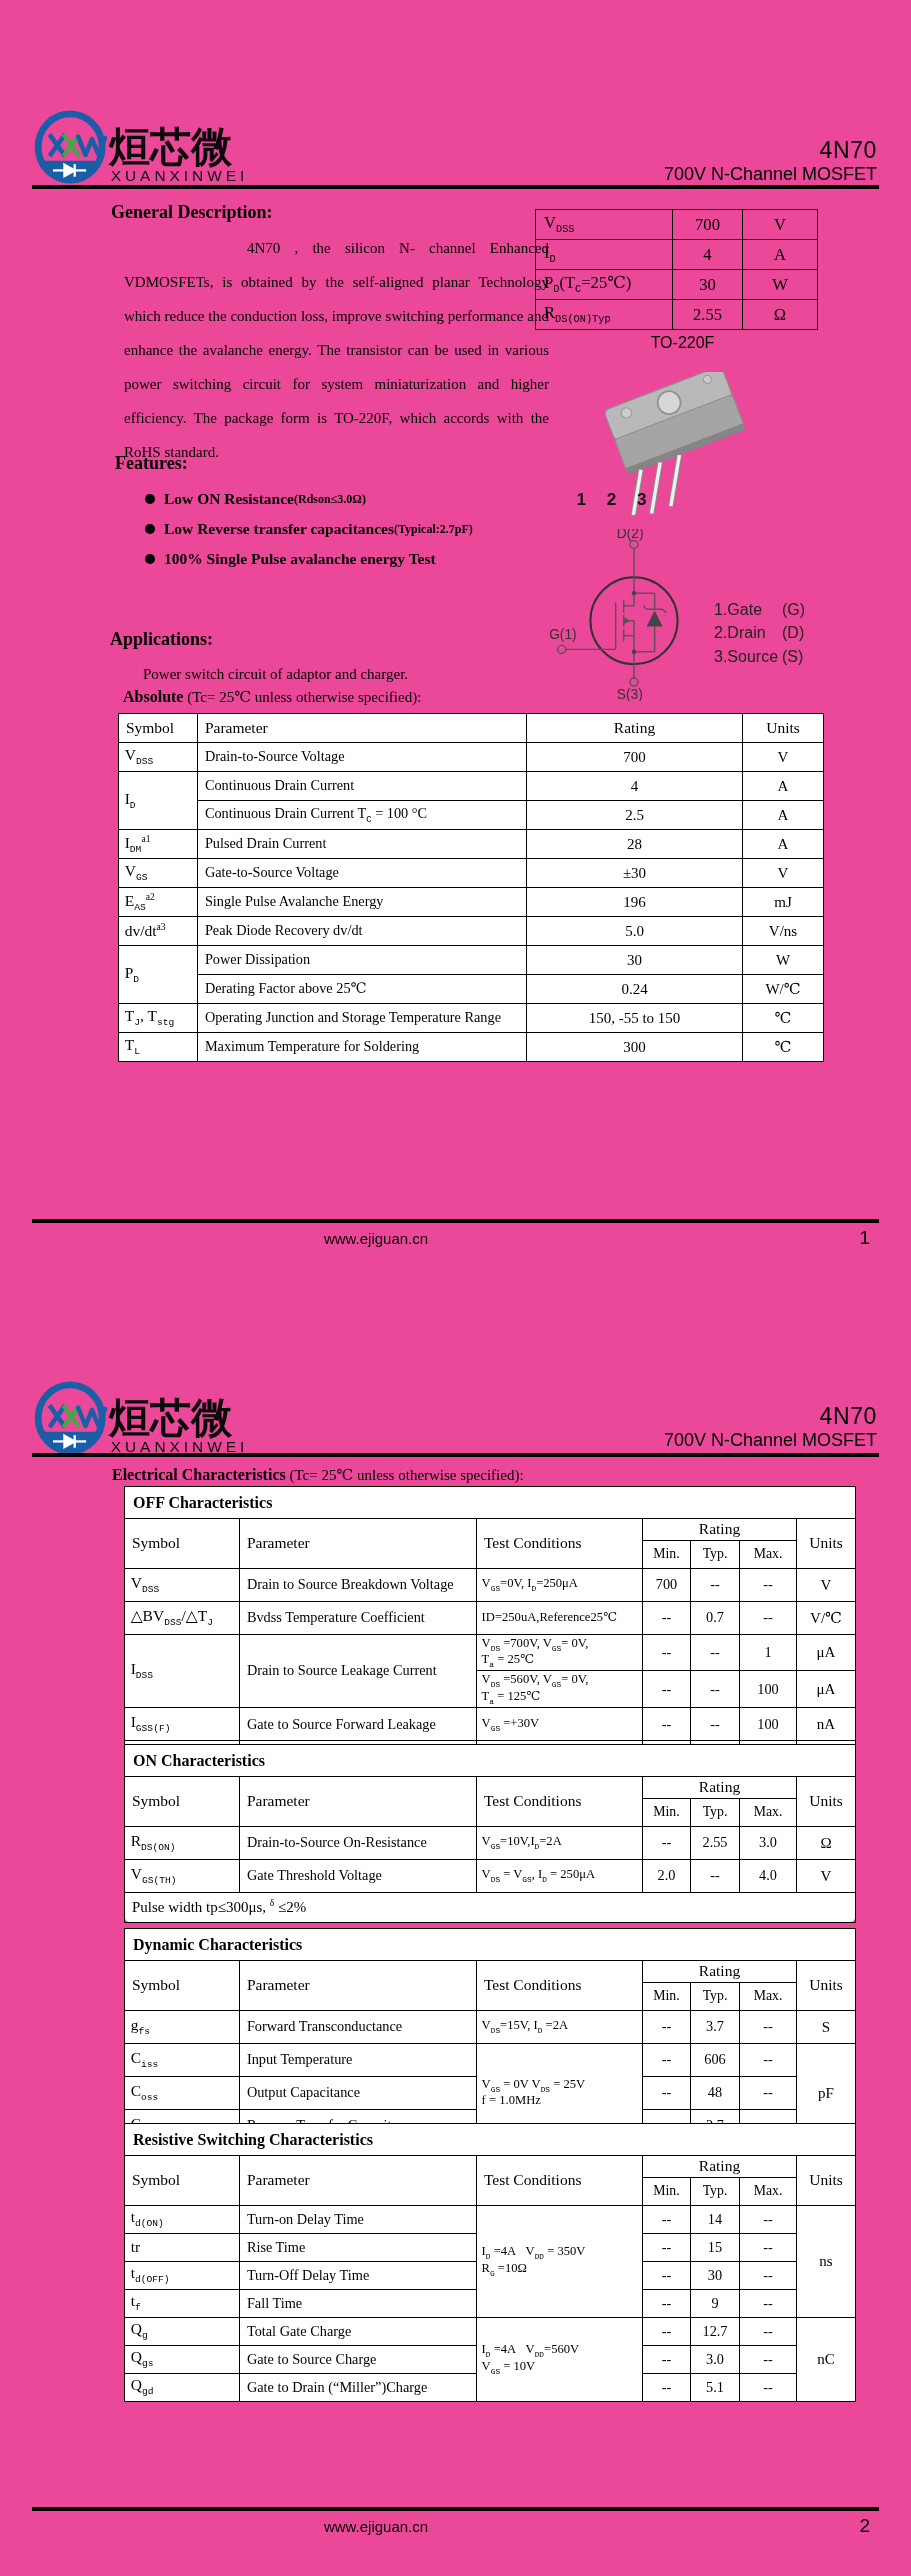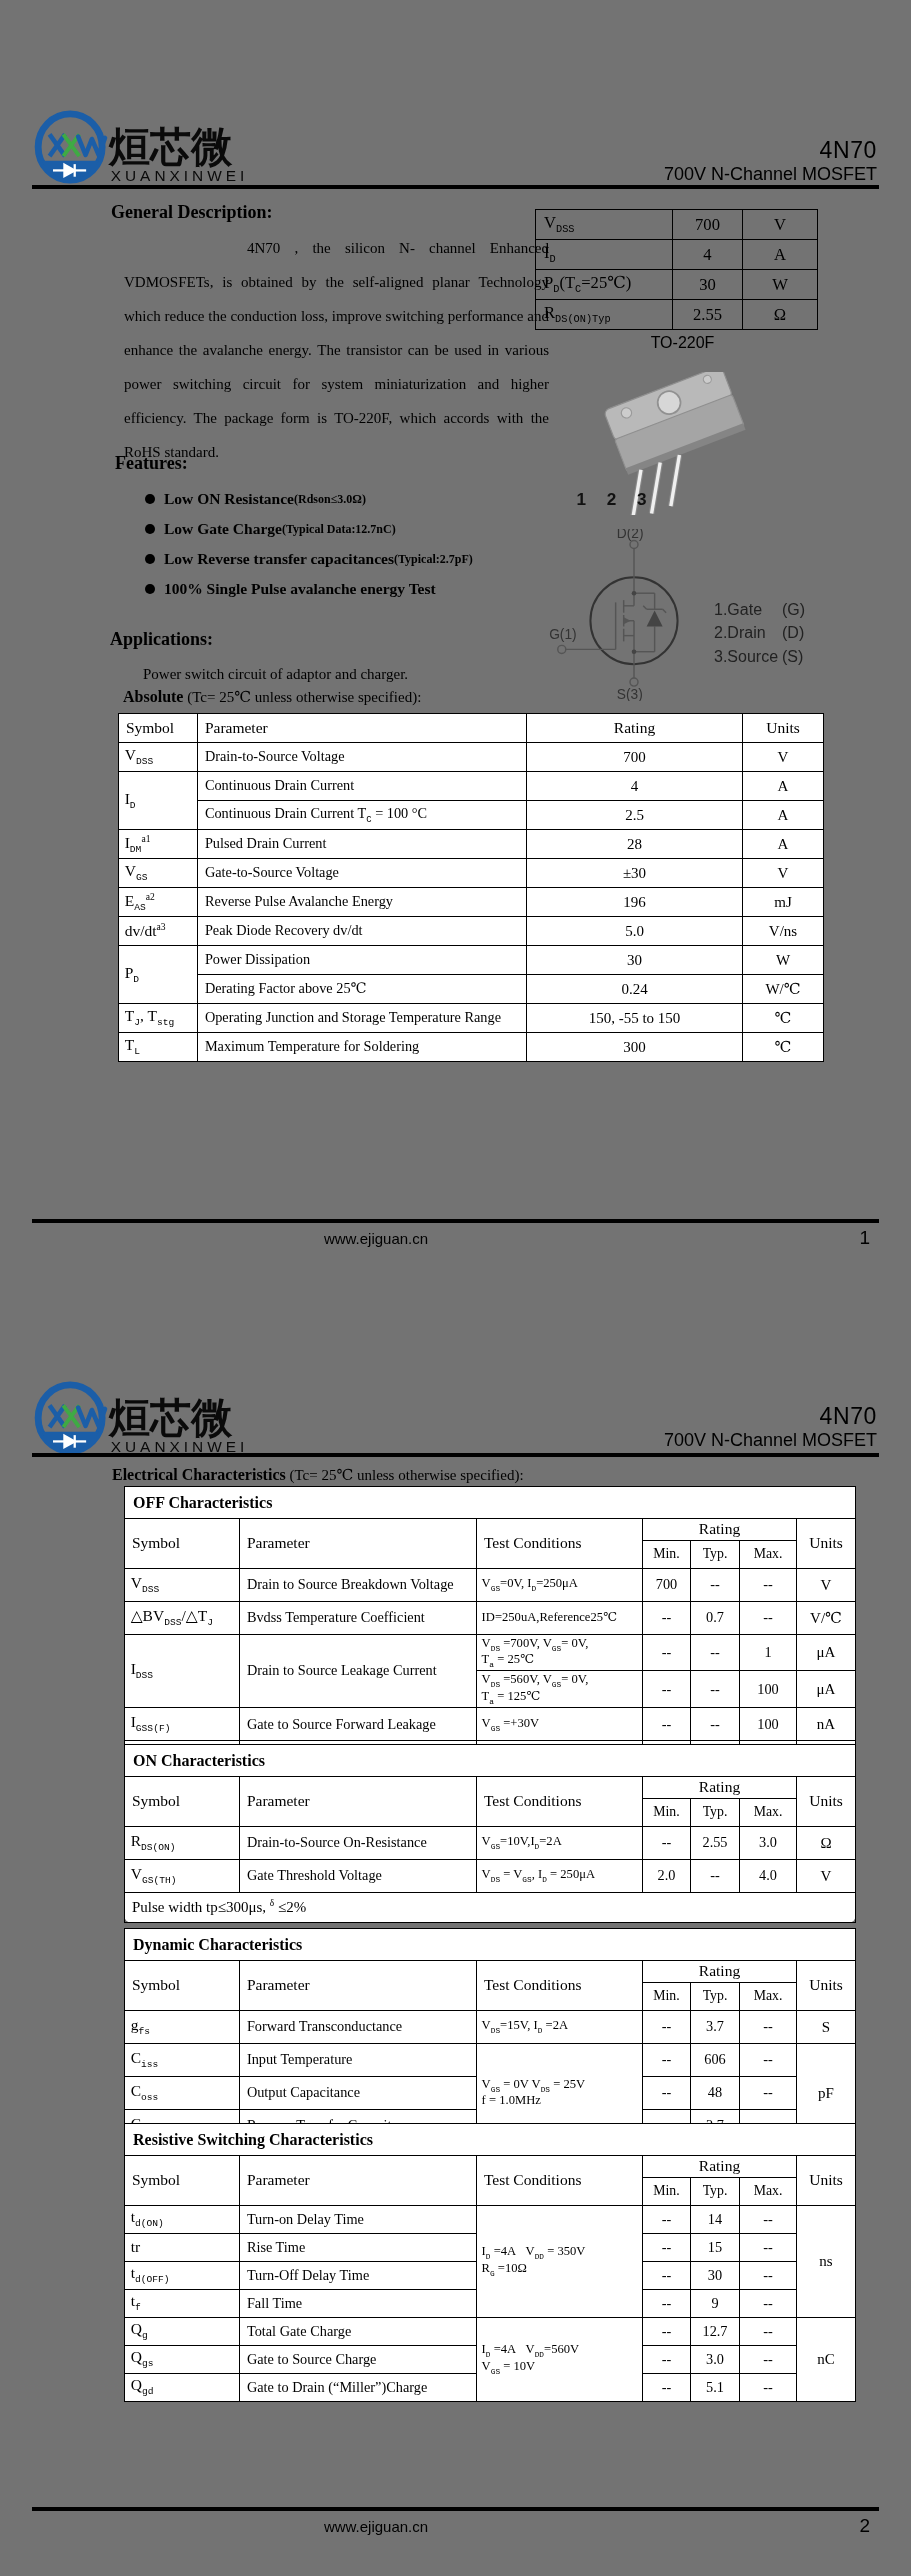--- a/index.html
+++ b/index.html
@@ -1,17 +1,17 @@
 <!DOCTYPE html>
 <html style="font-size:9.2px"><head>
 <meta charset="utf-8">
 <style>
   html,body{margin:0;padding:0;background:#fff;}
   body{width:911px;color:#000;font-family:"Liberation Serif","DejaVu Serif","DejaVu Sans",serif;}
-  .page{position:relative;width:911px;height:1288px;background:#737373;overflow:hidden;}
+  .page{position:relative;width:911px;height:1288px;background:#ec4899;overflow:hidden;}
   
   .logo{position:absolute;left:32px;top:107px;}
   .p2 .logo{top:90px;}
   .part{position:absolute;right:34px;top:137px;font-family:"Liberation Sans","DejaVu Sans",sans-serif;font-size:23px;letter-spacing:0.6px;}
   .p2 .part{top:115px;}
   .subtitle{position:absolute;right:34px;top:164px;font-family:"Liberation Sans","DejaVu Sans",sans-serif;font-size:18px;}
   .p2 .subtitle{top:142px;}
   .hrule{position:absolute;left:32px;width:847px;height:4px;background:#000;top:185px;}
   .p2 .hrule{top:165px;}
   
@@ -106,25 +106,20 @@
 
   <div class="h-feat">Features:</div>
   <div class="feat-list">
     <div class="feat-item">
         <span class="bullet"></span>
         <span class="f-main">Low ON Resistance</span>
         <span class="f-note">(Rdson≤3.0Ω)</span>
       </div>
     <div class="feat-item">
         <span class="bullet"></span>
-        <span class="f-main">Low Gate Charge</span>
-        <span class="f-note"> (Typical Data:12.7nC)</span>
-      </div>
-    <div class="feat-item">
-        <span class="bullet"></span>
         <span class="f-main">Low Reverse transfer capacitances</span>
         <span class="f-note">(Typical:2.7pF)</span>
       </div>
     <div class="feat-item">
         <span class="bullet"></span>
         <span class="f-main">100% Single Pulse avalanche energy Test</span>
         <span class="f-note"></span>
       </div>
   </div>
 
@@ -276,21 +271,21 @@
           <td class="un">A</td>
         </tr>
     <tr>
           <td class="sy"><span>V</span><sub>GS</sub></td>
           <td class="pa"><span>Gate-to-Source Voltage</span></td>
           <td class="ra">±30</td>
           <td class="un">V</td>
         </tr>
     <tr>
           <td class="sy"><span>E</span><sub>AS</sub><sup>a2</sup></td>
-          <td class="pa"><span>Reverse Pulse Avalanche Energy</span></td>
+          <td class="pa"><span>Single Pulse Avalanche Energy</span></td>
           <td class="ra">196</td>
           <td class="un">mJ</td>
         </tr>
     <tr>
           <td class="sy"><span>dv/dt</span><sup>a3</sup></td>
           <td class="pa"><span>Peak Diode Recovery dv/dt</span></td>
           <td class="ra">5.0</td>
           <td class="un">V/ns</td>
         </tr>
     <tr>

